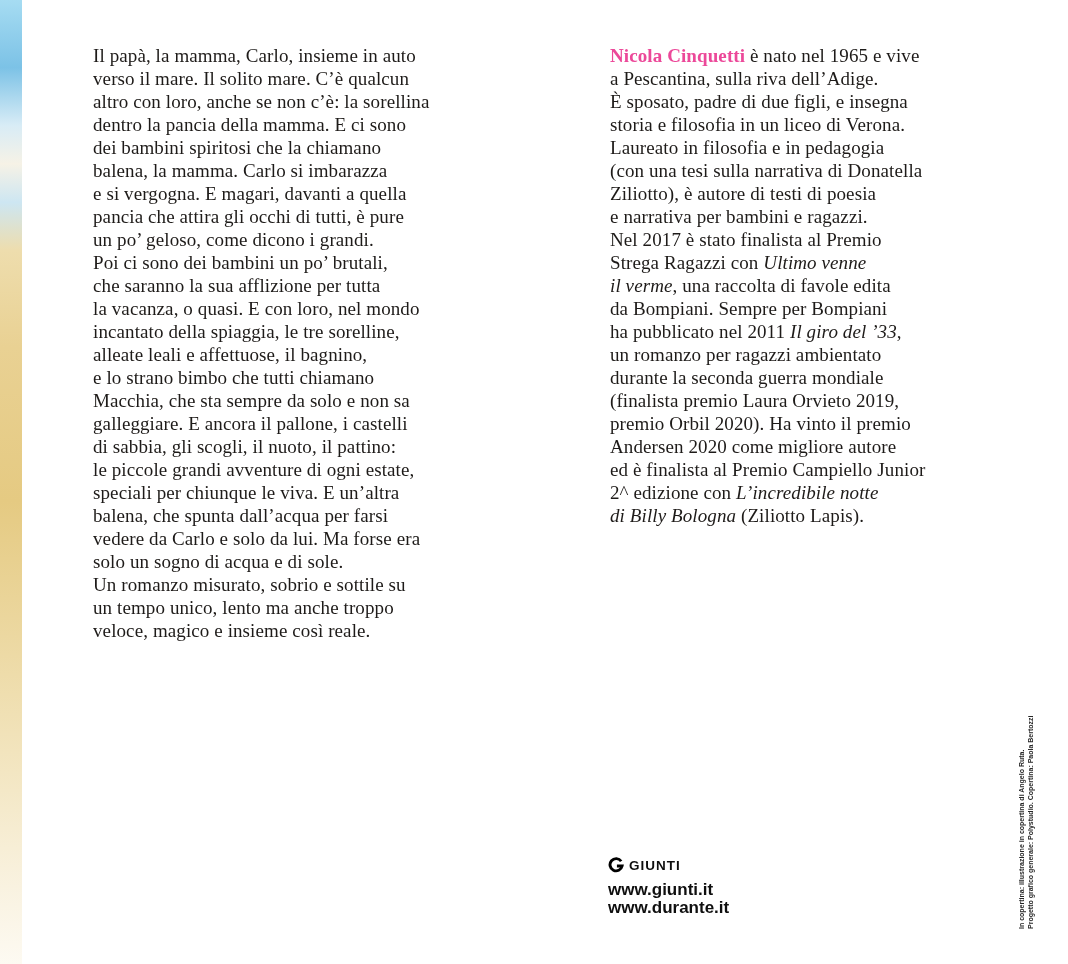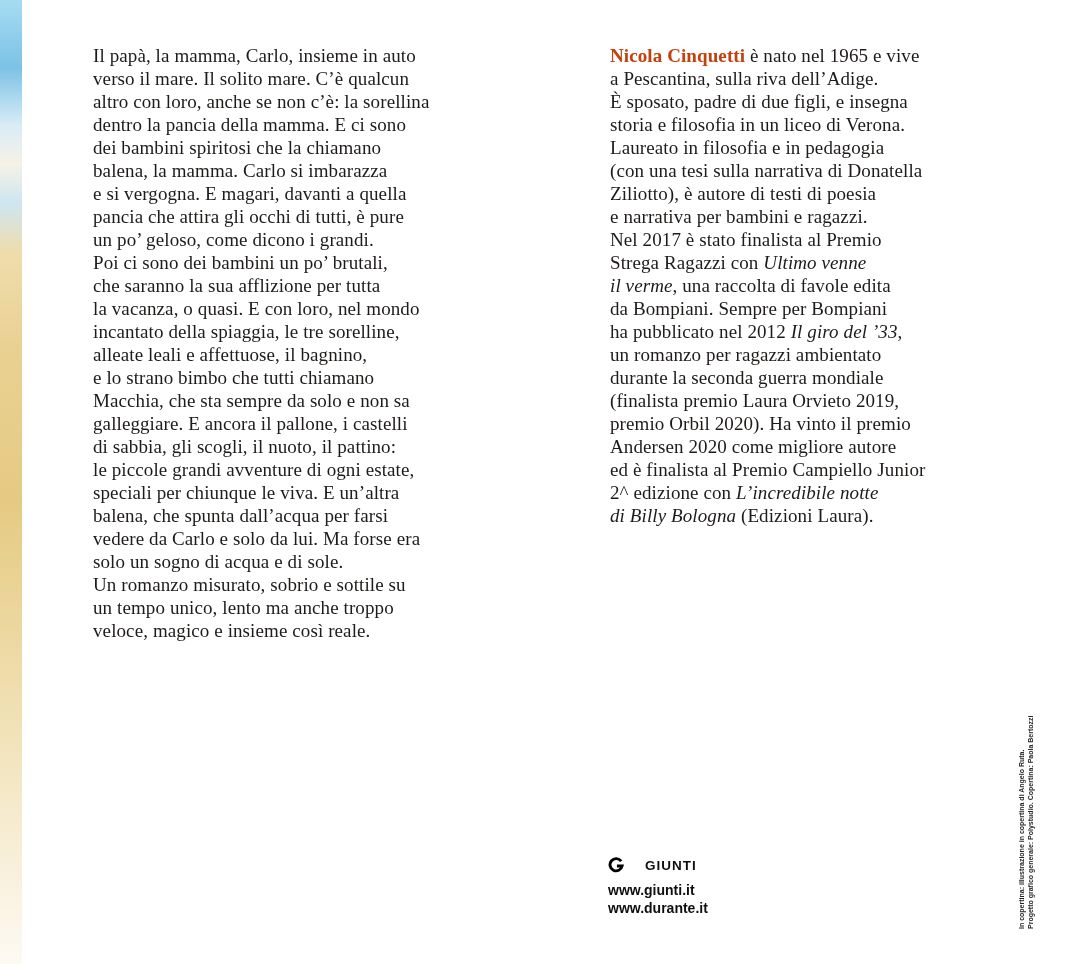--- a/index.html
+++ b/index.html
@@ -29,30 +29,30 @@
   .bio      { left: 610px; width: 420px; }
   .seg-author { font-weight: bold; }
   .seg-italic { font-style: italic; }
   .publisher {
     position: absolute;
     left: 608px;
     top: 857px;
     color: #0f0f0f;
     font-family: "Liberation Sans", sans-serif;
   }
-  .logo-row { display: flex; align-items: center; gap: 20px; }
+  .logo-row { display: flex; align-items: center; gap: 4px; }
   .logo-mark { display: block; }
   .logo-text {
     font-size: 13.5px;
     font-weight: 600;
     letter-spacing: 1px;
   }
   .sites {
     margin-top: 7px;
-    font-size: 14px;
+    font-size: 17px;
     font-weight: bold;
     line-height: 18px;
   }
   .credits {
     position: absolute;
     top: 824px;
     left: 1026px;
     transform: translate(-50%, -50%) rotate(-90deg);
     width: 210px;
     font-family: "Liberation Sans", sans-serif;
@@ -90,41 +90,41 @@
 di sabbia, gli scogli, il nuoto, il pattino:
 le piccole grandi avventure di ogni estate,
 speciali per chiunque le viva. E un’altra
 balena, che spunta dall’acqua per farsi
 vedere da Carlo e solo da lui. Ma forse era
 solo un sogno di acqua e di sole.
 Un romanzo misurato, sobrio e sottile su
 un tempo unico, lento ma anche troppo
 veloce, magico e insieme così reale.</div>
 
-  <div class="text-col bio"><span class="seg-author" style="color: #c2410c;">Nicola Cinquetti</span><span class="seg-normal"> è nato nel 1965 e vive
+  <div class="text-col bio"><span class="seg-author" style="color: #ec4899;">Nicola Cinquetti</span><span class="seg-normal"> è nato nel 1965 e vive
 a Pescantina, sulla riva dell’Adige.
 È sposato, padre di due figli, e insegna
 storia e filosofia in un liceo di Verona.
 Laureato in filosofia e in pedagogia
 (con una tesi sulla narrativa di Donatella
 Ziliotto), è autore di testi di poesia
 e narrativa per bambini e ragazzi.
 Nel 2017 è stato finalista al Premio
 Strega Ragazzi con </span><span class="seg-italic">Ultimo venne
 il verme</span><span class="seg-normal">, una raccolta di favole edita
 da Bompiani. Sempre per Bompiani
-ha pubblicato nel 2012 </span><span class="seg-italic">Il giro del ’33</span><span class="seg-normal">,
+ha pubblicato nel 2011 </span><span class="seg-italic">Il giro del ’33</span><span class="seg-normal">,
 un romanzo per ragazzi ambientato
 durante la seconda guerra mondiale
 (finalista premio Laura Orvieto 2019,
 premio Orbil 2020). Ha vinto il premio
 Andersen 2020 come migliore autore
 ed è finalista al Premio Campiello Junior
 2^ edizione con </span><span class="seg-italic">L’incredibile notte
-di Billy Bologna</span><span class="seg-normal"> (Edizioni Laura).</span></div>
+di Billy Bologna</span><span class="seg-normal"> (Ziliotto Lapis).</span></div>
 
   <div class="publisher">
     <div class="logo-row">
       <svg class="logo-mark" width="17" height="17" viewBox="0 0 20 20" aria-hidden="true">
         <path d="M 15.5 5 A 7.2 7.2 0 1 0 16.6 10.6 L 10.5 10.6" fill="none" stroke="#000000" stroke-width="3.4"></path>
       </svg>
       <span class="logo-text">GIUNTI</span>
     </div>
     <div class="sites">
       <div>www.giunti.it</div>

